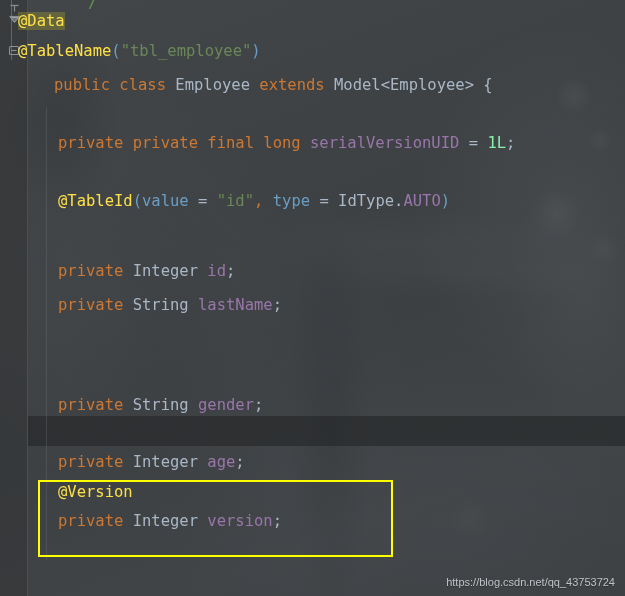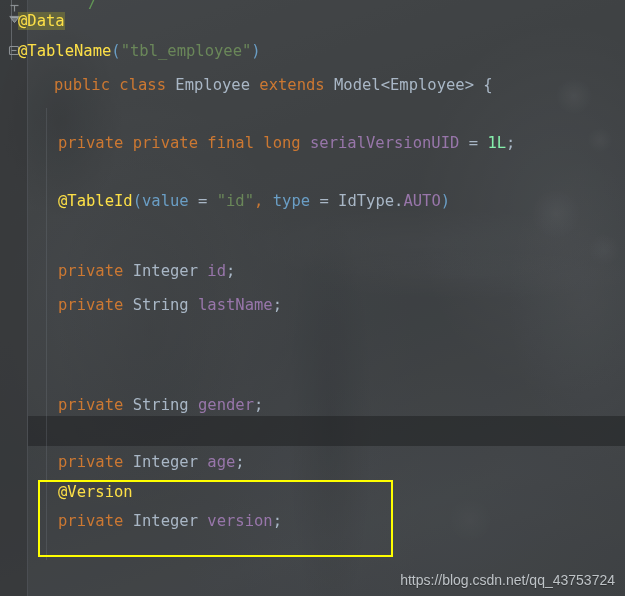--- a/index.html
+++ b/index.html
@@ -92,21 +92,21 @@
   .hl-box{
     position:absolute;
     border:2px solid #ffff00;
     box-sizing:border-box;
     pointer-events:none;
   }
 
   
   .watermark{
     position:absolute;right:10px;bottom:8px;
-    color:#c9ced2;font-size:14px;
+    color:#c9ced2;font-size:11px;
     font-family:"Liberation Sans","DejaVu Sans",sans-serif;
     opacity:.92;
     text-shadow:0 1px 1px rgba(0,0,0,.35);
   }
 </style>
 </head>
 <body>
 
 <div id="editor">
 

